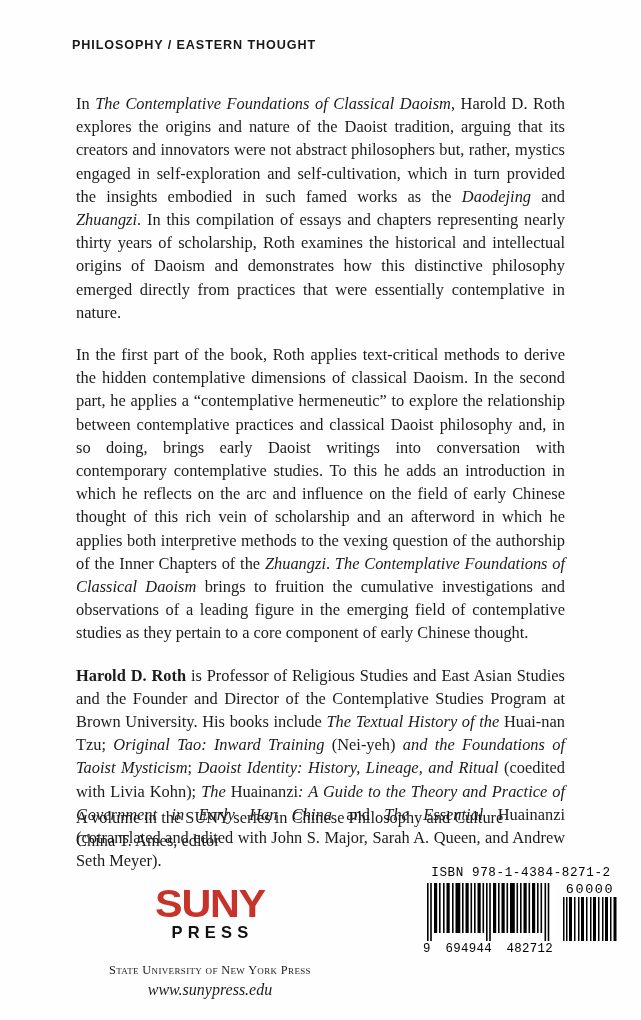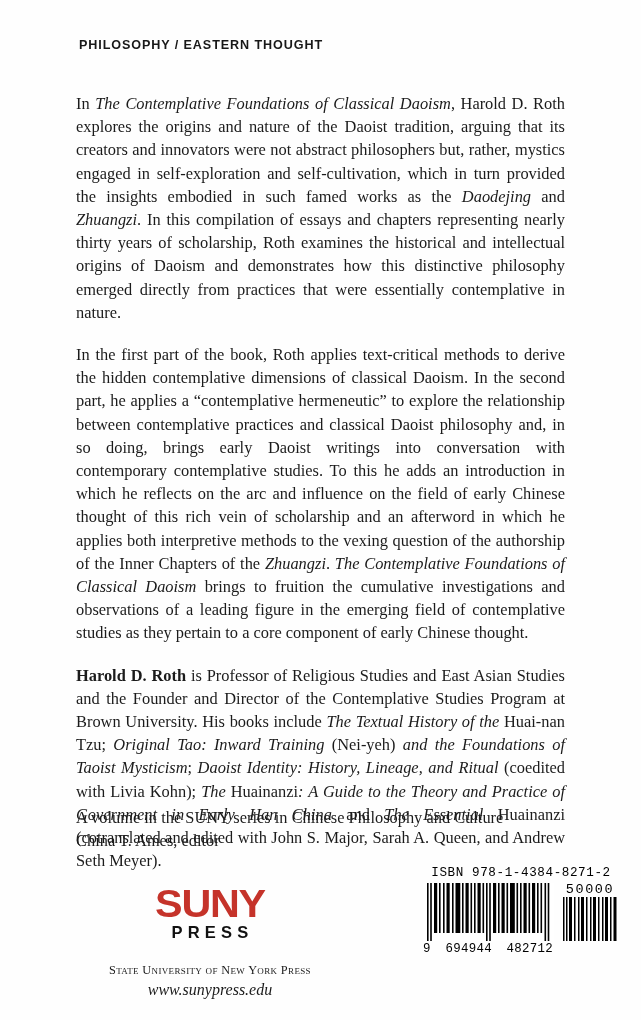--- a/index.html
+++ b/index.html
@@ -19,21 +19,21 @@
     position: absolute;
     left: 0; top: 0;
     width: 641px;
     height: 1020px;
     background: #fefefe;
   }
 
   
   .category {
     position: absolute;
-    left: 79px;
+    left: 72px;
     top: 38px;
     font-family: "Liberation Sans", "DejaVu Sans", sans-serif;
     font-weight: bold;
     font-size: 12.6px;
     letter-spacing: 0.9px;
     color: #181818;
     white-space: nowrap;
   }
 
   
@@ -230,21 +230,21 @@
           </g>
         </svg>
         <div class="ean13-digits">
           <span>9</span>
           <span>694944</span>
           <span>482712</span>
         </div>
       </div>
 
       <div class="ean5">
-        <div class="price-digits">50000</div>
+        <div class="price-digits">60000</div>
         <svg class="bar-svg" width="58" height="44" viewBox="0 0 58 44">
           <rect x="0" y="0" width="58" height="44" fill="#ffffff"></rect>
           <g fill="#000000">
             <rect x="2" y="0" width="1.5" height="44"></rect>
             <rect x="5" y="0" width="1.5" height="44"></rect>
             <rect x="8" y="0" width="3" height="44"></rect>
             <rect x="13" y="0" width="1.5" height="44"></rect>
             <rect x="17" y="0" width="1.5" height="44"></rect>
             <rect x="20" y="0" width="3" height="44"></rect>
             <rect x="25" y="0" width="1.5" height="44"></rect>

